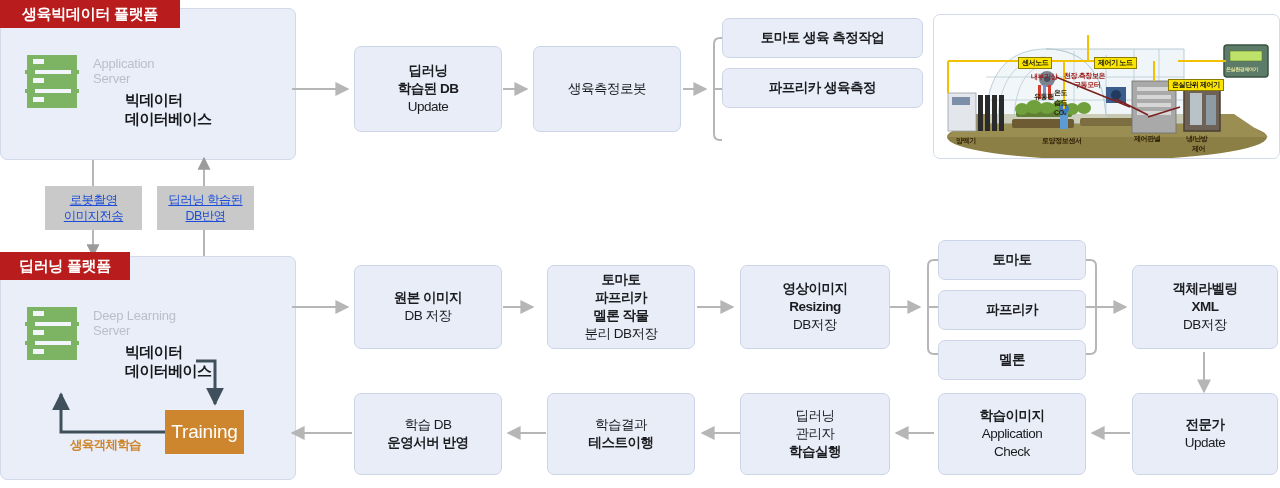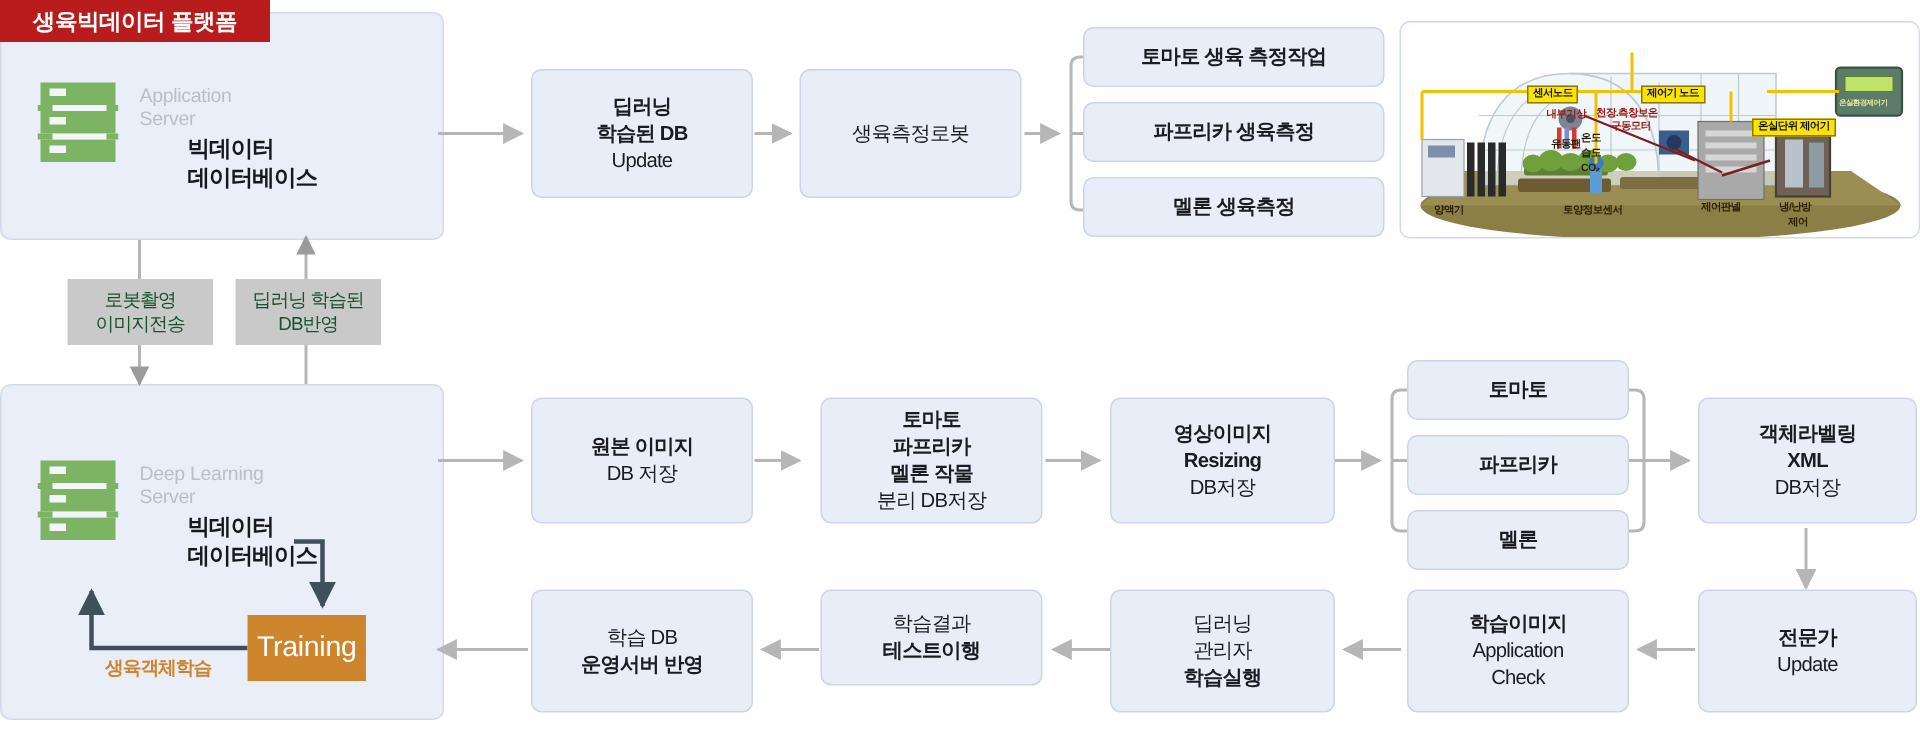--- a/index.html
+++ b/index.html
@@ -55,27 +55,28 @@
     letter-spacing: -0.5px;
     padding: 2px 4px;
   }
   .node .l { display: block; }
   .node .b { font-weight: bold; }
 
   
   .glabel {
     position: absolute;
     background: #c9c9c9;
-    color: #14532d;
+    color: #1d4ed8;
     font-size: 12.5px;
     line-height: 16px;
     letter-spacing: -0.6px;
     text-align: center;
     display: flex; align-items: center; justify-content: center;
     z-index: 5;
+    text-decoration: underline;
   }
 
   
   .training {
     position: absolute;
     background: #cd862e;
     color: #ffffff;
     font-size: 19px;
     letter-spacing: -0.2px;
     display: flex; align-items: center; justify-content: center;
@@ -187,20 +188,21 @@
 데이터베이스</div>
     </div>
   </div>
 
   <div class="glabel" style="left:45px; top:186px; width:97px; height:44px; white-space:pre-line;">로봇촬영
 이미지전송</div>
   <div class="glabel" style="left:157px; top:186px; width:97px; height:44px; white-space:pre-line;">딥러닝 학습된
 DB반영</div>
 
   <div class="panel" style="left:0; top:256px; width:296px; height:224px;"></div>
+  <div class="panel-badge" style="left:0; top:252px; width:130px; height:28px;">딥러닝 플랫폼</div>
 
   <div class="srv-wrap" style="left:25px; top:306px;">
     <svg class="srv-icon" viewBox="0 0 54 56">
       <rect x="2" y="1" width="50" height="15" fill="#7cb464"></rect>
       <rect x="2" y="20" width="50" height="15" fill="#7cb464"></rect>
       <rect x="2" y="39" width="50" height="15" fill="#7cb464"></rect>
       <rect x="0" y="16" width="54" height="4" fill="#7cb464"></rect>
       <rect x="0" y="35" width="54" height="4" fill="#7cb464"></rect>
       <rect x="8" y="5" width="11" height="5" fill="#f2f5fb"></rect>
       <rect x="8" y="24" width="11" height="5" fill="#f2f5fb"></rect>
@@ -246,23 +248,20 @@
       <span class="l">생육측정로봇</span>
     </span>
   </div>
 
   <div class="node" style="left:722px; top:18px; width:201px; height:40px;">
     <span class="b">토마토 생육 측정작업</span>
   </div>
   <div class="node" style="left:722px; top:68px; width:201px; height:40px;">
     <span class="b">파프리카 생육측정</span>
   </div>
-  <div class="node" style="left:722px; top:118px; width:201px; height:40px;">
-    <span class="b">멜론 생육측정</span>
-  </div>
 
   <div class="ghouse" style="left:933px; top:14px; width:347px; height:145px;">
     <svg viewBox="0 0 347 145" style="position:absolute;left:0;top:0;width:347px;height:145px;">
       <rect x="0" y="0" width="347" height="145" fill="#ffffff"></rect>
 
       <ellipse cx="173" cy="122" rx="160" ry="23" fill="#8c7f45"></ellipse>
       <path d="M13,122 L40,99 L300,99 L334,122 Z" fill="#9b8e52"></path>
 
       <path d="M52,108 C52,50 82,34 112,34 C142,34 172,50 172,108 Z" fill="#e9f2f5" fill-opacity="0.65" stroke="#b9ccd4" stroke-width="1"></path>
       <path d="M112,34 L250,34 L250,108 L172,108 C172,50 142,34 112,34 Z" fill="#e4eff3" fill-opacity="0.6" stroke="#b9ccd4" stroke-width="1"></path>
@@ -407,21 +406,21 @@
     </span>
   </div>
 
   <div class="node" style="left:354px; top:393px; width:148px; height:82px;">
     <span>
       <span class="l">학습 DB</span>
       <span class="l b">운영서버 반영</span>
     </span>
   </div>
 
-  <div class="node" style="left:547px; top:393px; width:148px; height:64px;">
+  <div class="node" style="left:547px; top:393px; width:148px; height:82px;">
     <span>
       <span class="l">학습결과</span>
       <span class="l b">테스트이행</span>
     </span>
   </div>
 
   <div class="node" style="left:740px; top:393px; width:150px; height:82px;">
     <span>
       <span class="l">딥러닝</span>
       <span class="l">관리자</span>

